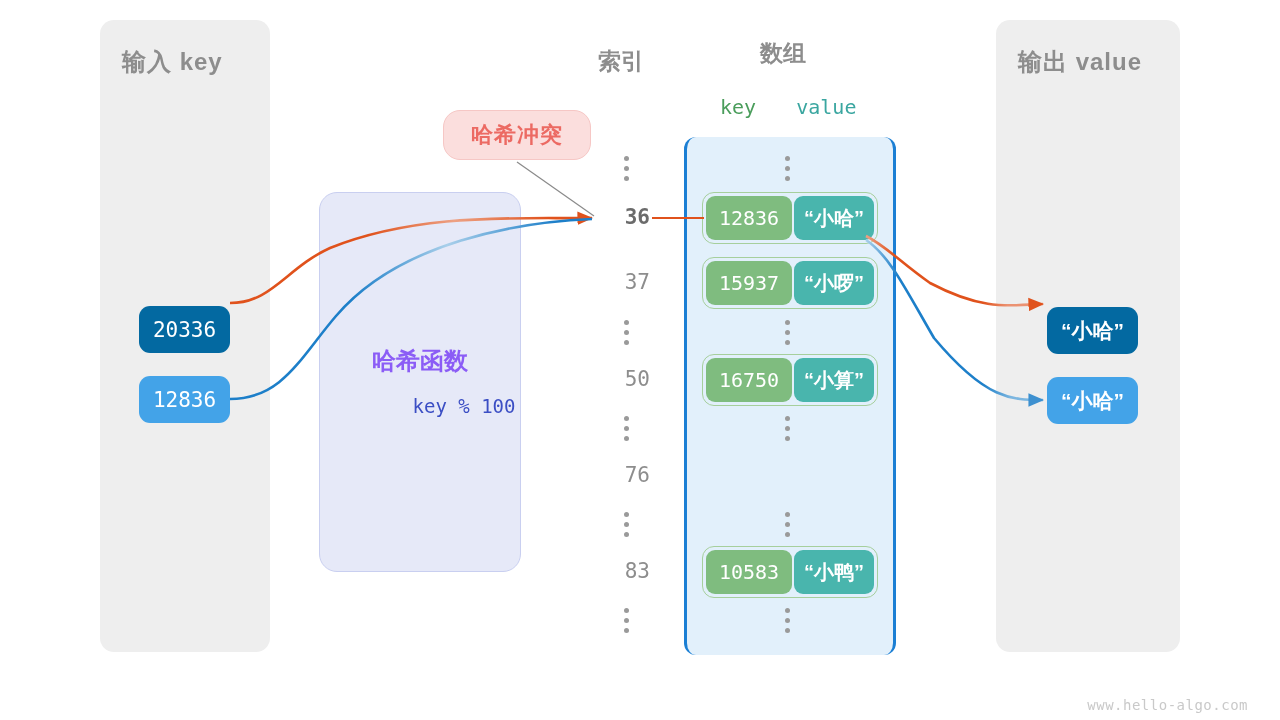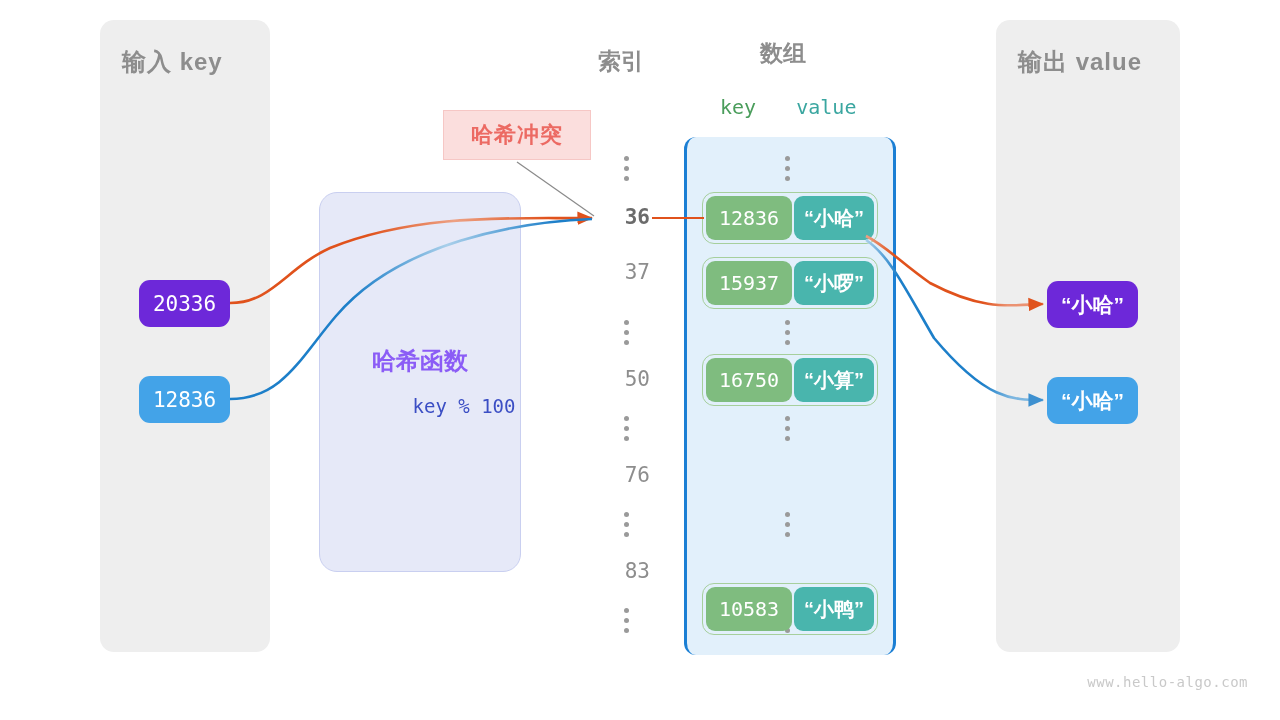--- a/index.html
+++ b/index.html
@@ -68,21 +68,21 @@
     font-size:19px;
     color:#3b4ec4;
     padding-left:44px;
   }
 
   
   .badge{
     position:absolute;
     background:#fbdedd;
     border:1.5px solid #f6c7c5;
-    border-radius:0;
+    border-radius:17px;
     display:flex;align-items:center;justify-content:center;
     font-size:22px;font-weight:bold;color:#ec6a63;
     letter-spacing:1px;
     box-sizing:border-box;
   }
 
   
   .array-box{
     position:absolute;
     background:#e2f0fb;
@@ -151,27 +151,27 @@
     border-radius:11px;
     display:flex;align-items:center;justify-content:center;
     color:#fff;
     box-sizing:border-box;
   }
   .iobox.num{
     font-family:"DejaVu Sans Mono","Liberation Mono",monospace;
     font-size:21px;
   }
   .iobox.str{font-size:21px;font-weight:bold;}
-  .orange{background:#6d28d9;}
+  .orange{background:#0369a1;margin-top:26px;}
   .blue{background:#43a3e8;}
 
   
   .watermark{
     position:absolute;
-    right:32px;bottom:30px;
+    right:32px;bottom:7px;
     font-family:"DejaVu Sans Mono","Liberation Mono",monospace;
     font-size:14px;
     color:#c9c9c9;
     letter-spacing:0.5px;
   }
 
   svg.links{position:absolute;left:0;top:0;width:1280px;height:720px;pointer-events:none;}
 </style>
 </head>
 <body>
@@ -194,21 +194,21 @@
 
   <div class="hashbox" style="left:319px;top:192px;width:202px;height:380px;"></div>
   <div class="hash-title" style="left:319px;top:345px;width:202px;">哈希函数</div>
   <div class="hash-sub" style="left:319px;top:395px;width:202px;">key % 100</div>
 
   <div class="badge" style="left:443px;top:110px;width:148px;height:50px;">哈希冲突</div>
 
   <div class="array-box" style="left:684px;top:137px;width:212px;height:518px;"></div>
 
   <div class="idx hi" style="left:604px;top:205px;">36</div>
-  <div class="idx" style="left:604px;top:260px;">37</div>
+  <div class="idx" style="left:604px;top:270px;">37</div>
   <div class="idx" style="left:604px;top:367px;">50</div>
   <div class="idx" style="left:604px;top:463px;">76</div>
   <div class="idx" style="left:604px;top:559px;">83</div>
 
   <div class="vdots" style="left:624px;top:156px;">
       <i></i>
       <i></i>
       <i></i>
     </div>
   <div class="vdots" style="left:624px;top:320px;">
@@ -263,21 +263,21 @@
     <div class="cell-val">“小哈”</div>
   </div>
   <div class="pair" style="left:702px;top:257px;width:176px;height:52px;">
     <div class="cell-key">15937</div>
     <div class="cell-val">“小啰”</div>
   </div>
   <div class="pair" style="left:702px;top:354px;width:176px;height:52px;">
     <div class="cell-key">16750</div>
     <div class="cell-val">“小算”</div>
   </div>
-  <div class="pair" style="left:702px;top:546px;width:176px;height:52px;margin-top:37px;">
+  <div class="pair" style="left:702px;top:546px;width:176px;height:52px;">
     <div class="cell-key">10583</div>
     <div class="cell-val">“小鸭”</div>
   </div>
 
   <div class="iobox num orange" style="left:139px;top:280px;width:91px;height:47px;">20336</div>
   <div class="iobox num blue" style="left:139px;top:376px;width:91px;height:47px;">12836</div>
 
   <div class="iobox str orange" style="left:1047px;top:281px;width:91px;height:47px;">“小哈”</div>
   <div class="iobox str blue" style="left:1047px;top:377px;width:91px;height:47px;">“小哈”</div>
 

